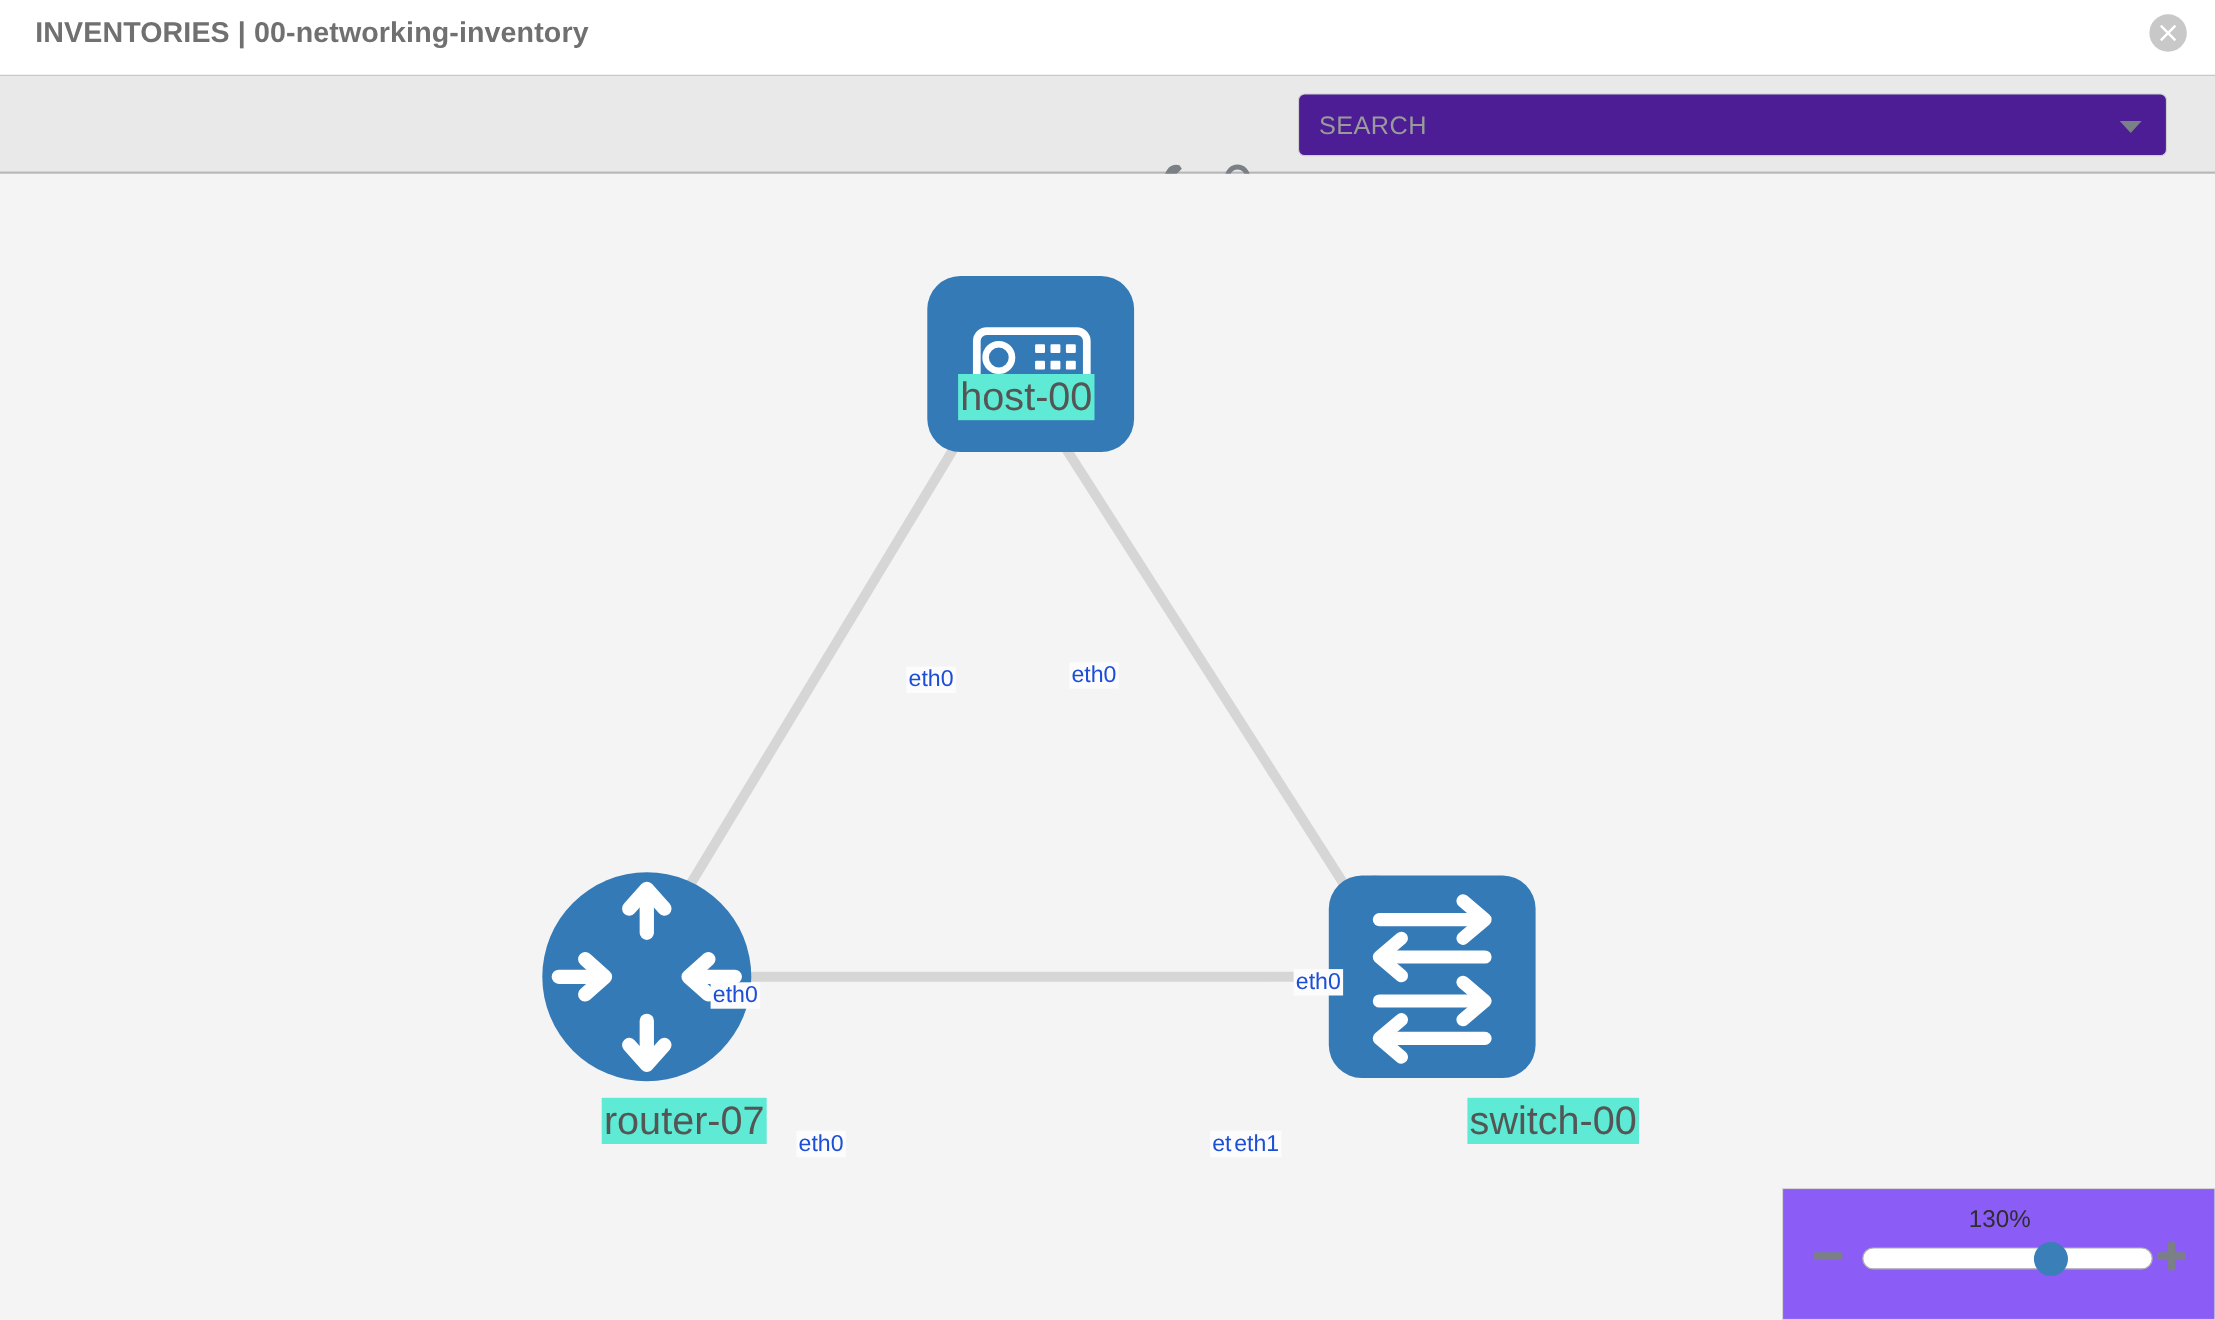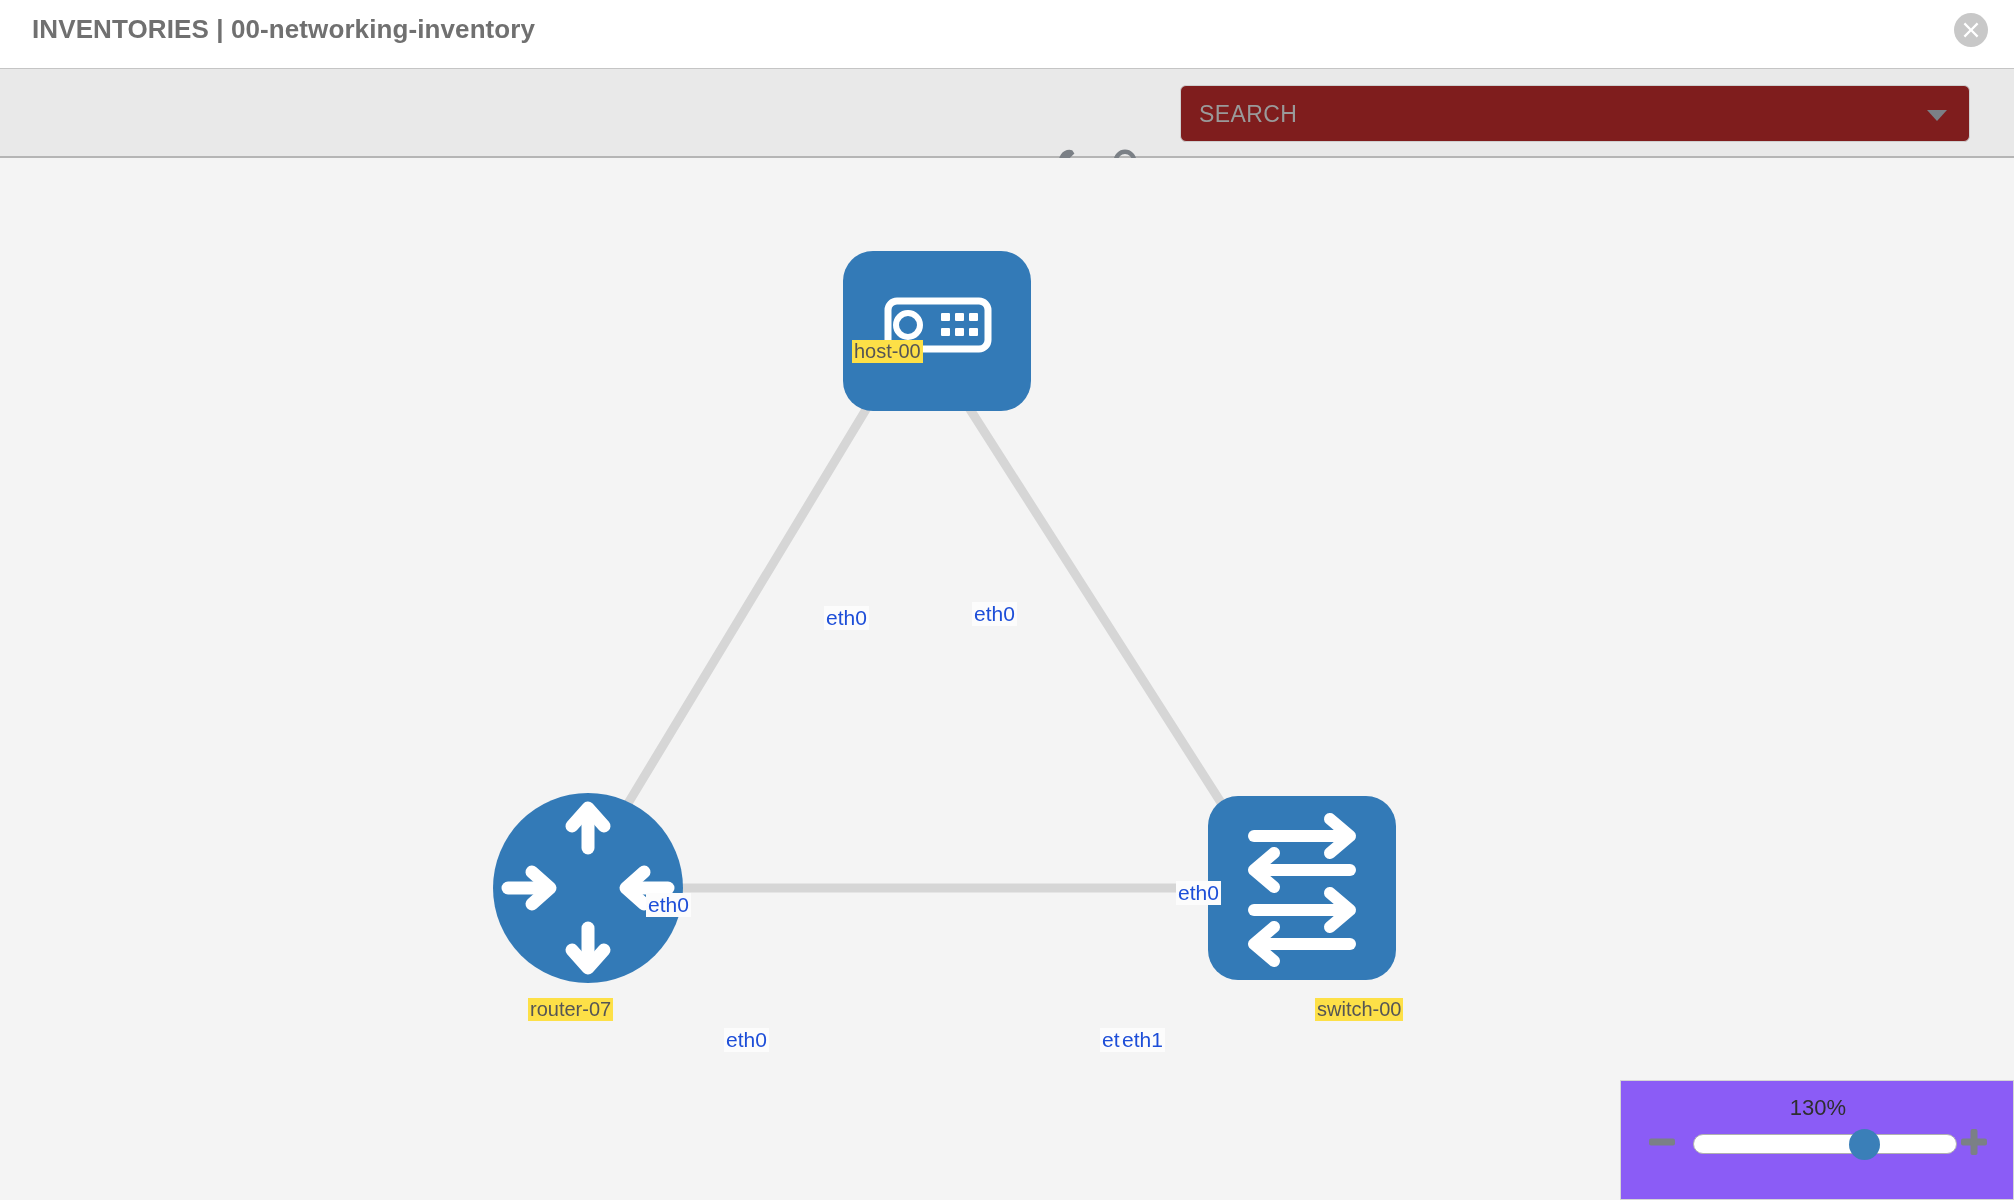--- a/index.html
+++ b/index.html
@@ -100,21 +100,21 @@
   }
   .tool-icon.wrench { left: 1042px; }
   .tool-icon.key    { left: 1110px; }
 
   .search-select {
     position: absolute;
     left: 1180px;
     top: 16px;
     width: 790px;
     height: 57px;
-    background: #7f1d1d;
+    background: #4c1d95;
     border: 1px solid #cfcfcf;
     border-radius: 6px;
     box-sizing: border-box;
     cursor: text;
   }
   .search-select .label {
     position: absolute;
     left: 18px;
     top: 15px;
     font-size: 23px;
@@ -133,25 +133,26 @@
   }
   .canvas-svg {
     position: absolute;
     left: 0; top: 0;
     width: 2014px;
     height: 1042px;
   }
 
   .node-label {
     position: absolute;
-    font-size: 20px;
+    font-size: 36px;
     color: #555555;
-    background: #fde047;
+    background: #5eead4;
     white-space: nowrap;
     padding: 0 2px;
+    margin-left: 19px;
   }
   .edge-label {
     position: absolute;
     font-size: 21px;
     color: #1d4ed8;
     background: #fcfcfc;
     white-space: nowrap;
     padding: 0 2px;
     cursor: pointer;
   }

